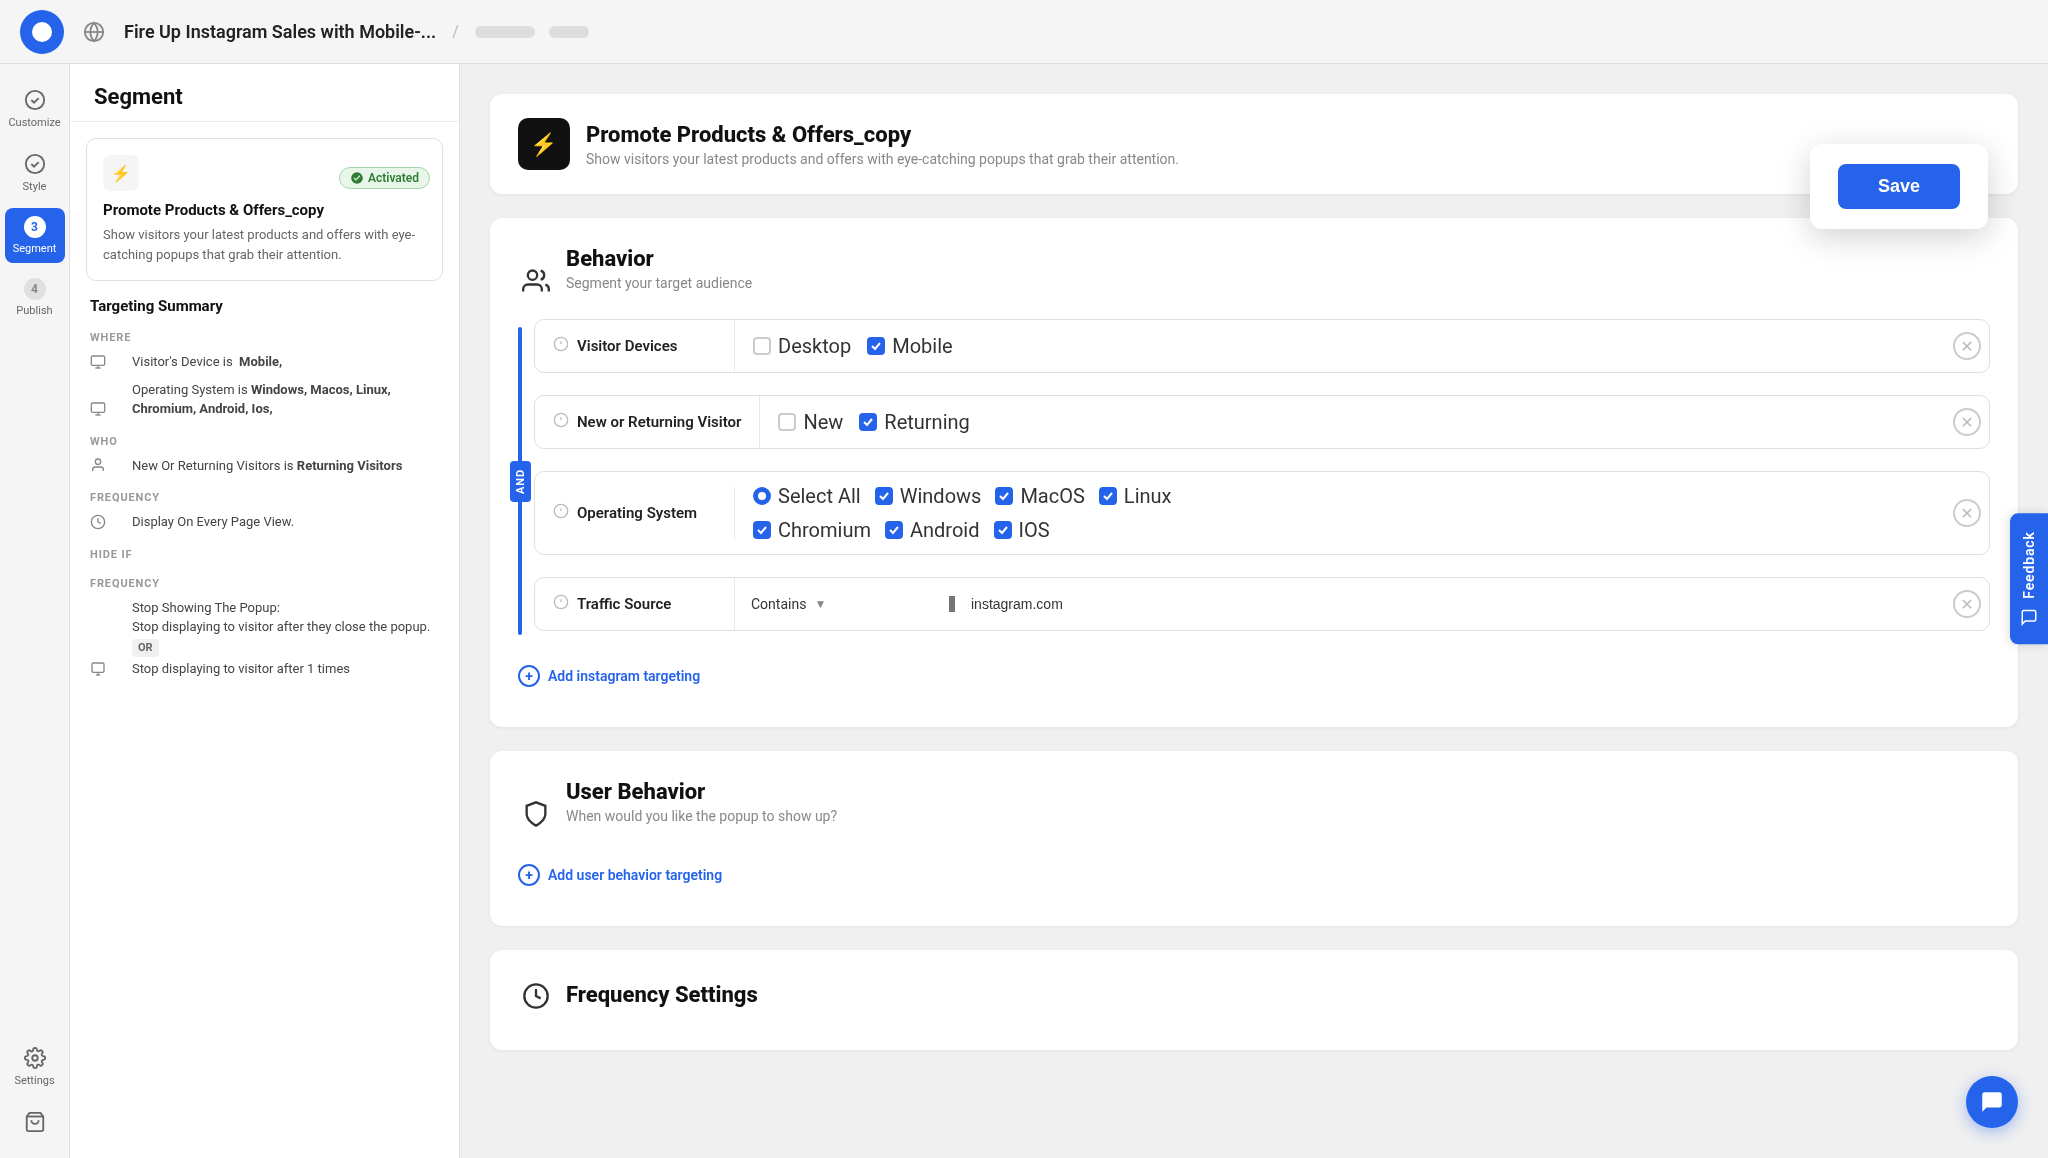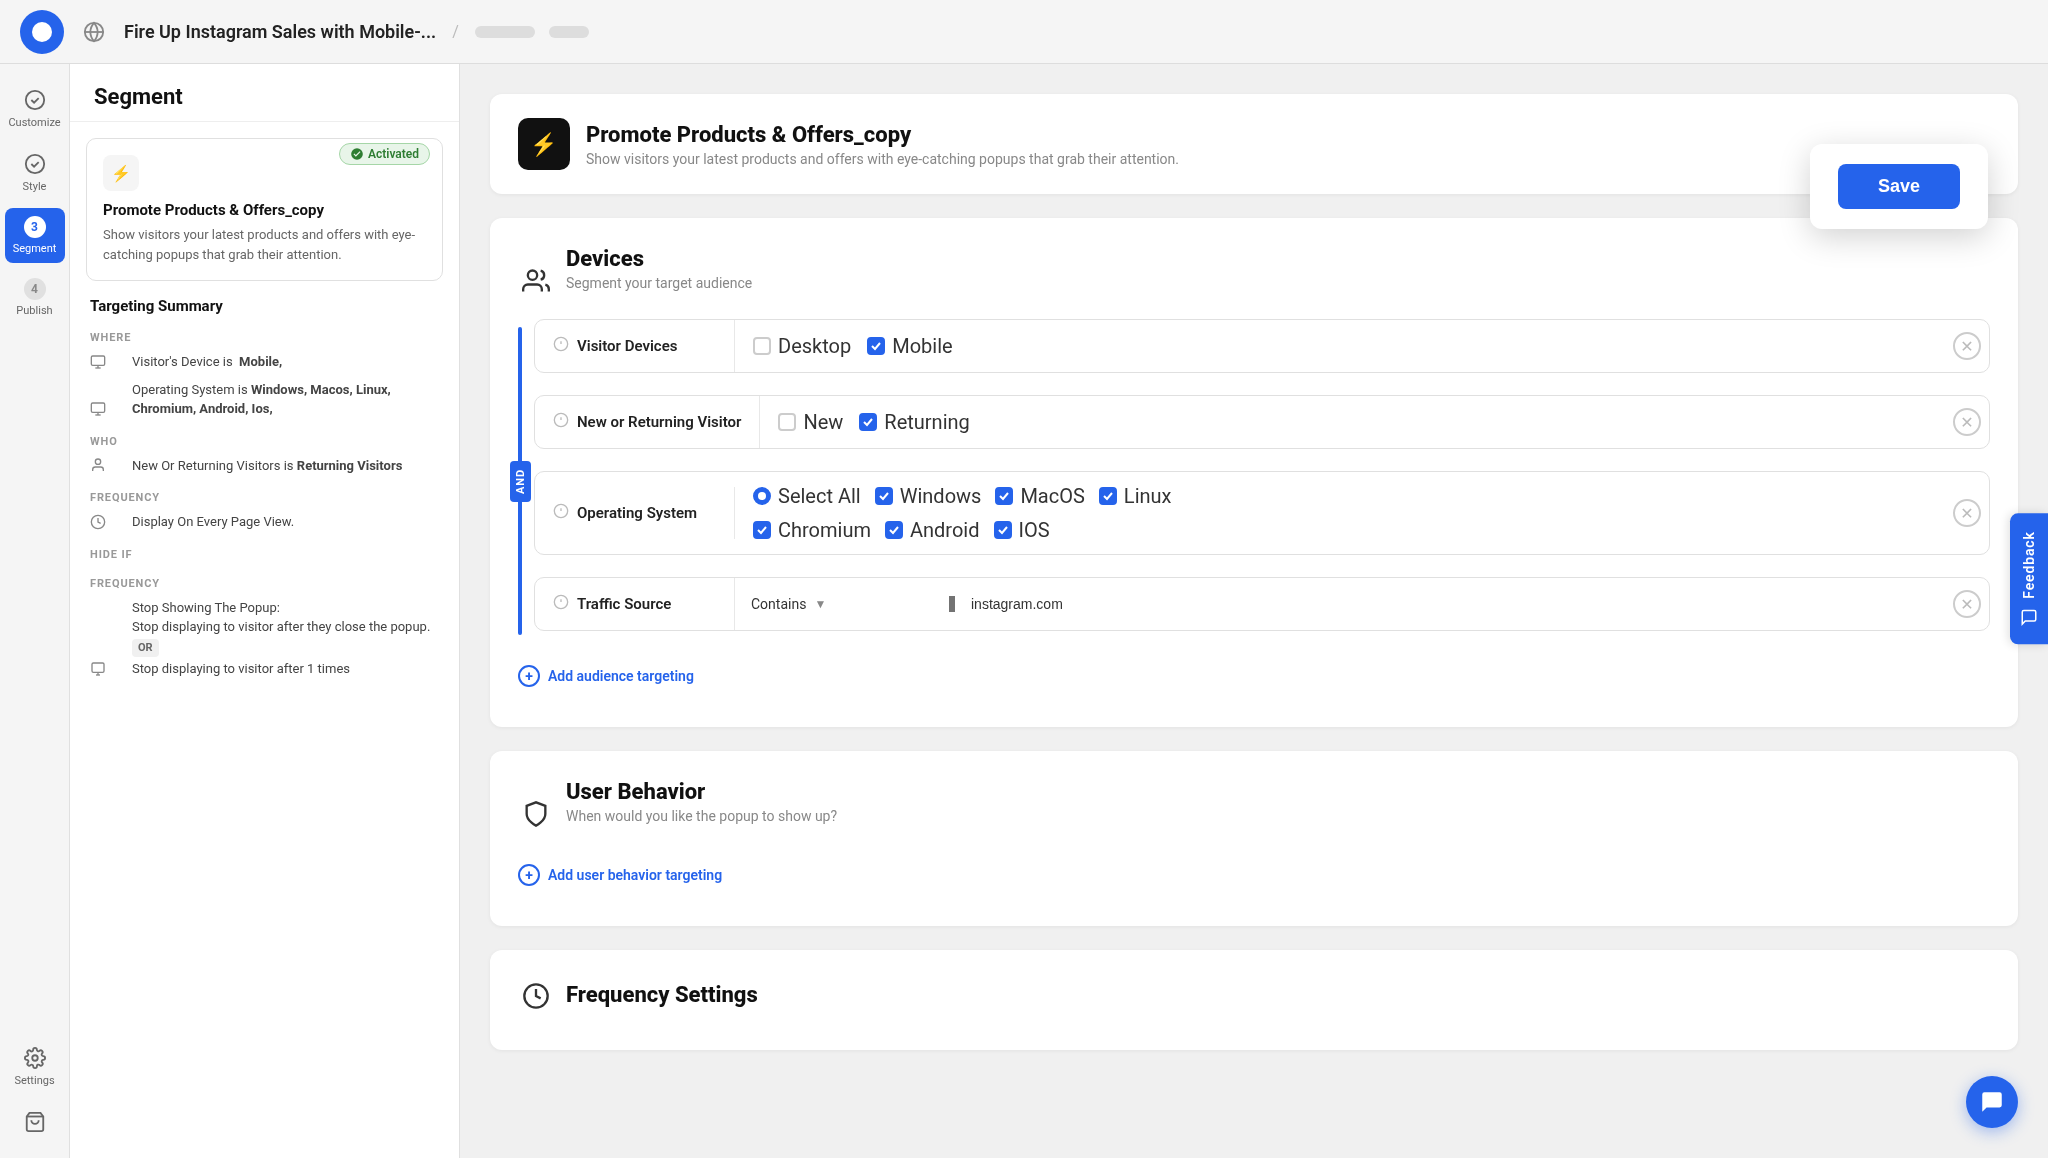--- a/index.html
+++ b/index.html
@@ -23,21 +23,21 @@
     .nav-item .nav-label { font-size: 11px; color: #666; text-align: center; }
     .nav-item.active .nav-label { color: white; }
     .nav-badge { background: #2563eb; color: white; border-radius: 50%; width: 22px; height: 22px; font-size: 12px; font-weight: 700; display: flex; align-items: center; justify-content: center; }
     .nav-item.active .nav-badge { background: white; color: #2563eb; }
     .nav-spacer { flex: 1; }
 
     
     .sidebar { width: 390px; background: white; border-right: 1px solid #e0e0e0; display: flex; flex-direction: column; overflow-y: auto; flex-shrink: 0; }
     .sidebar-header { padding: 20px 24px 12px; font-size: 22px; font-weight: 700; color: #111; border-bottom: 1px solid #eee; }
     .sidebar-card { margin: 16px; border: 1px solid #e0e0e0; border-radius: 10px; padding: 16px; position: relative; }
-    .activated-badge { position: absolute; top: 4px; right: 12px; background: #e8f5e9; color: #2e7d32; border: 1px solid #a5d6a7; border-radius: 20px; padding: 3px 10px; font-size: 12px; font-weight: 600; display: flex; align-items: center; gap: 4px; }
+    .activated-badge { position: absolute; top: 28px; right: 12px; background: #e8f5e9; color: #2e7d32; border: 1px solid #a5d6a7; border-radius: 20px; padding: 3px 10px; font-size: 12px; font-weight: 600; display: flex; align-items: center; gap: 4px; }
     .activated-badge svg { width: 14px; height: 14px; fill: #2e7d32; }
     .card-icon { width: 36px; height: 36px; background: #f5f5f5; border-radius: 8px; display: flex; align-items: center; justify-content: center; margin-bottom: 10px; }
     .card-title { font-size: 15px; font-weight: 700; color: #111; margin-bottom: 6px; }
     .card-desc { font-size: 13px; color: #666; line-height: 1.5; }
 
     .targeting-summary { padding: 0 20px 20px; }
     .section-label { font-size: 11px; font-weight: 700; color: #999; letter-spacing: 0.08em; margin-top: 16px; margin-bottom: 8px; text-transform: uppercase; }
     .summary-item { display: flex; align-items: flex-end; gap: 24px; margin-bottom: 8px; }
     .summary-item-icon { width: 18px; height: 18px; flex-shrink: 0; margin-top: 1px; color: #888; }
     .summary-item-text { font-size: 13px; color: #444; line-height: 1.5; }
@@ -267,21 +267,21 @@
         <div style="width:36px;height:36px;display:flex;align-items:center;justify-content:center;">
           <svg width="28" height="28" viewBox="0 0 24 24" fill="none" stroke="#333" stroke-width="2">
               <path d="M17 21v-2a4 4 0 0 0-4-4H5a4 4 0 0 0-4 4v2"></path>
               <circle cx="9" cy="7" r="4"></circle>
               <path d="M23 21v-2a4 4 0 0 0-3-3.87"></path>
               <path d="M16 3.13a4 4 0 0 1 0 7.75"></path>
             </svg>
         </div>
         <div>
           <div class="section-title">
-            <span>Devices</span>
+            <span>Behavior</span>
           </div>
           <div class="section-subtitle">Segment your target audience</div>
         </div>
       </div>
 
       <div style="display:flex;gap:0;align-items:stretch;">
 
         <div style="display:flex;flex-direction:column;align-items:center;margin-right:12px;padding:8px 0;">
           <div style="flex:1;width:4px;background:#2563eb;border-radius:4px;display:flex;align-items:center;justify-content:center;position:relative;min-height:200px;">
             <div style="background:#2563eb;color:white;font-size:11px;font-weight:700;writing-mode:vertical-rl;transform:rotate(180deg);padding:8px 4px;border-radius:4px;letter-spacing:0.08em;">AND</div>
@@ -442,21 +442,21 @@
             <input class="traffic-input" type="text" value="instagram.com" style="">
             <div class="row-delete">
               <button class="delete-btn">✕</button>
             </div>
           </div>
         </div>
       </div>
 
       <div class="add-targeting" style="margin-top:10px;">
         <div class="add-icon">+</div>
-        <span>Add audience targeting</span>
+        <span>Add instagram targeting</span>
       </div>
     </div>
 
     <div class="section-block">
       <div style="display:flex;align-items:center;gap:12px;margin-bottom:4px;">
         <div style="width:36px;height:36px;display:flex;align-items:center;justify-content:center;">
           <svg width="28" height="28" viewBox="0 0 24 24" fill="none" stroke="#333" stroke-width="2">
               <path d="M12 22s8-4 8-10V5l-8-3-8 3v7c0 6 8 10 8 10z"></path>
             </svg>
         </div>

